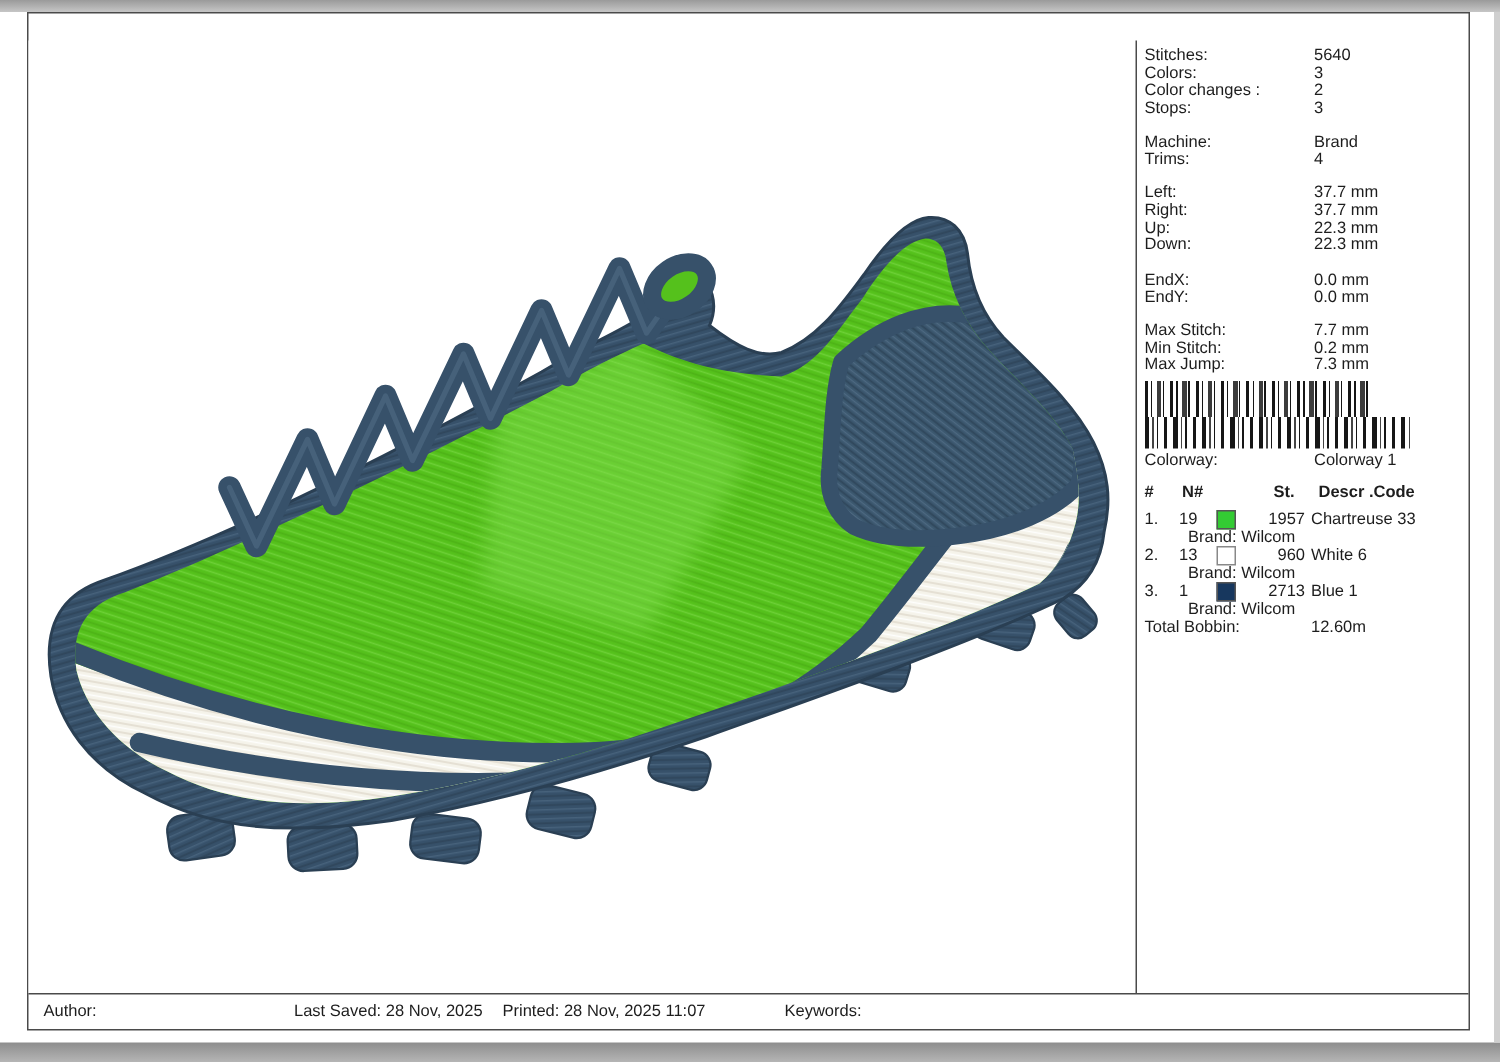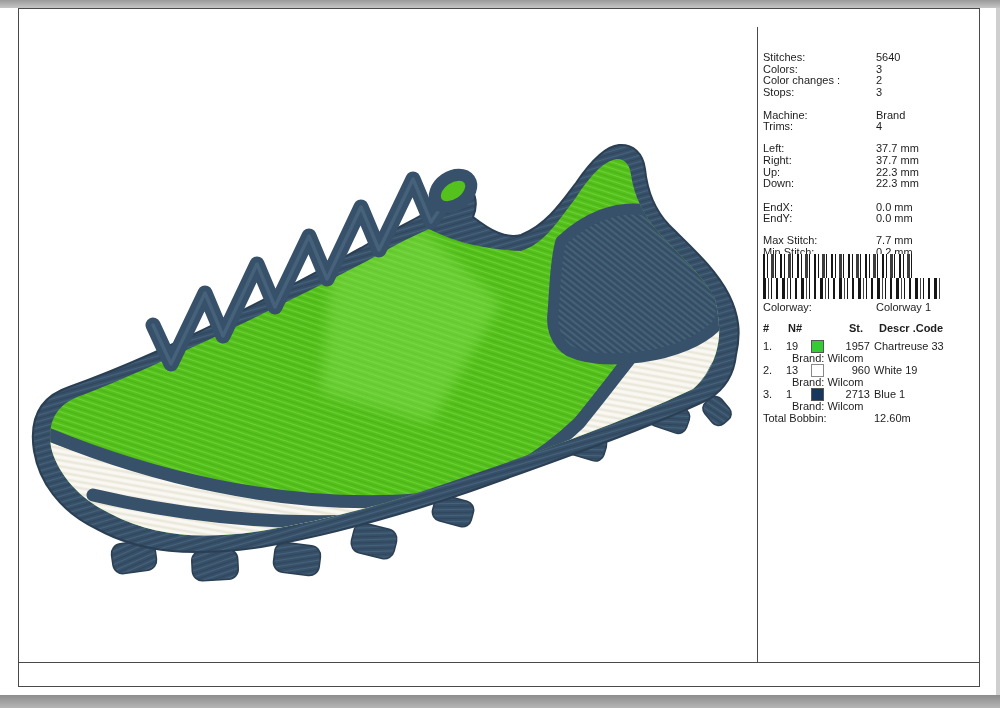--- a/index.html
+++ b/index.html
@@ -13,21 +13,21 @@
   .strip-top{left:0;top:0;width:1000px;height:8px;background:linear-gradient(#9a9a9a,#c6c6c6);}
   .strip-bottom{left:0;top:695px;width:1000px;height:13px;background:linear-gradient(#8d8d8d,#b5b5b5);}
   .strip-right{left:996px;top:8px;width:4px;height:687px;background:#cfcfcf;}
   
   .sheet{left:18px;top:8px;width:960px;height:677px;border:1px solid #4a4a4a;background:#fff;}
   .hdr{left:0;top:0;width:960px;height:17px;border-bottom:1px solid #4a4a4a;font-size:11px;}
   .hdr span{position:absolute;top:2px;white-space:nowrap;}
   .content{left:0;top:18px;width:960px;height:635px;border-bottom:1px solid #4a4a4a;}
   .design-area{left:0;top:0;width:738px;height:635px;background:#fff;}
   .panel{left:738px;top:0;width:221px;height:635px;border-left:1px solid #4a4a4a;font-size:11px;}
-  .panel .srow{position:absolute;left:5px;width:212px;height:12px;line-height:12px;white-space:nowrap;margin-top:20px;}
+  .panel .srow{position:absolute;left:5px;width:212px;height:12px;line-height:12px;white-space:nowrap;}
   .panel .srow .val{position:absolute;left:113px;top:0;}
   .barcode{left:5px;background-color:#fff;}
   .bc1{top:227px;width:153px;height:24px;background-image:repeating-linear-gradient(90deg,#161616 0 2px,transparent 2px 4px,#161616 4px 5px,transparent 5px 8px,#3c3c3c 8px 11px,transparent 11px 12px,#161616 12px 13px,transparent 13px 17px);}
   .bc2{top:251px;width:178px;height:21px;background-image:repeating-linear-gradient(90deg,#161616 0 3px,transparent 3px 5px,#454545 5px 6px,transparent 6px 8px,#161616 8px 9px,transparent 9px 13px,#161616 13px 15px,transparent 15px 19px);}
   .cwrow{left:5px;top:274px;width:212px;height:12px;line-height:12px;}
   .cwrow .val{position:absolute;left:113px;top:0;}
   .thead{top:295px;font-weight:bold;text-decoration:underline;}
   .thead span{position:absolute;top:0;white-space:nowrap;}
   .trow span{position:absolute;white-space:nowrap;}
   .c-idx{left:5px;} .c-n{left:28px;} .c-st{left:60px;width:52px;text-align:right;} .c-descr{left:116px;}
@@ -167,21 +167,21 @@
         <span class="c-descr">Chartreuse 33</span>
       </div>
       <div class="abs trow" style="top:325px">
         <span class="c-brand">Brand: Wilcom</span>
       </div>
       <div class="abs trow" style="top:337px">
         <span class="c-idx">2.</span>
         <span class="c-n">13</span>
         <span class="swatch swatch-2"></span>
         <span class="c-st">960</span>
-        <span class="c-descr">White 19</span>
+        <span class="c-descr">White 6</span>
       </div>
       <div class="abs trow" style="top:349px">
         <span class="c-brand">Brand: Wilcom</span>
       </div>
       <div class="abs trow" style="top:361px">
         <span class="c-idx">3.</span>
         <span class="c-n">1</span>
         <span class="swatch swatch-3"></span>
         <span class="c-st">2713</span>
         <span class="c-descr">Blue 1</span>
@@ -190,14 +190,20 @@
         <span class="c-brand">Brand: Wilcom</span>
       </div>
 
       <div class="abs total-row">
         <span>Total Bobbin:</span>
         <span class="val">12.60m</span>
       </div>
     </div>
   </div>
 
+  <div class="abs ftr">
+    <span style="left:10px">Author:</span>
+    <span style="left:177px">Last Saved: 28 Nov, 2025</span>
+    <span style="left:316px">Printed: 28 Nov, 2025 11:07</span>
+    <span style="left:504px">Keywords:</span>
+  </div>
 
 </div>
 
 </body></html>

